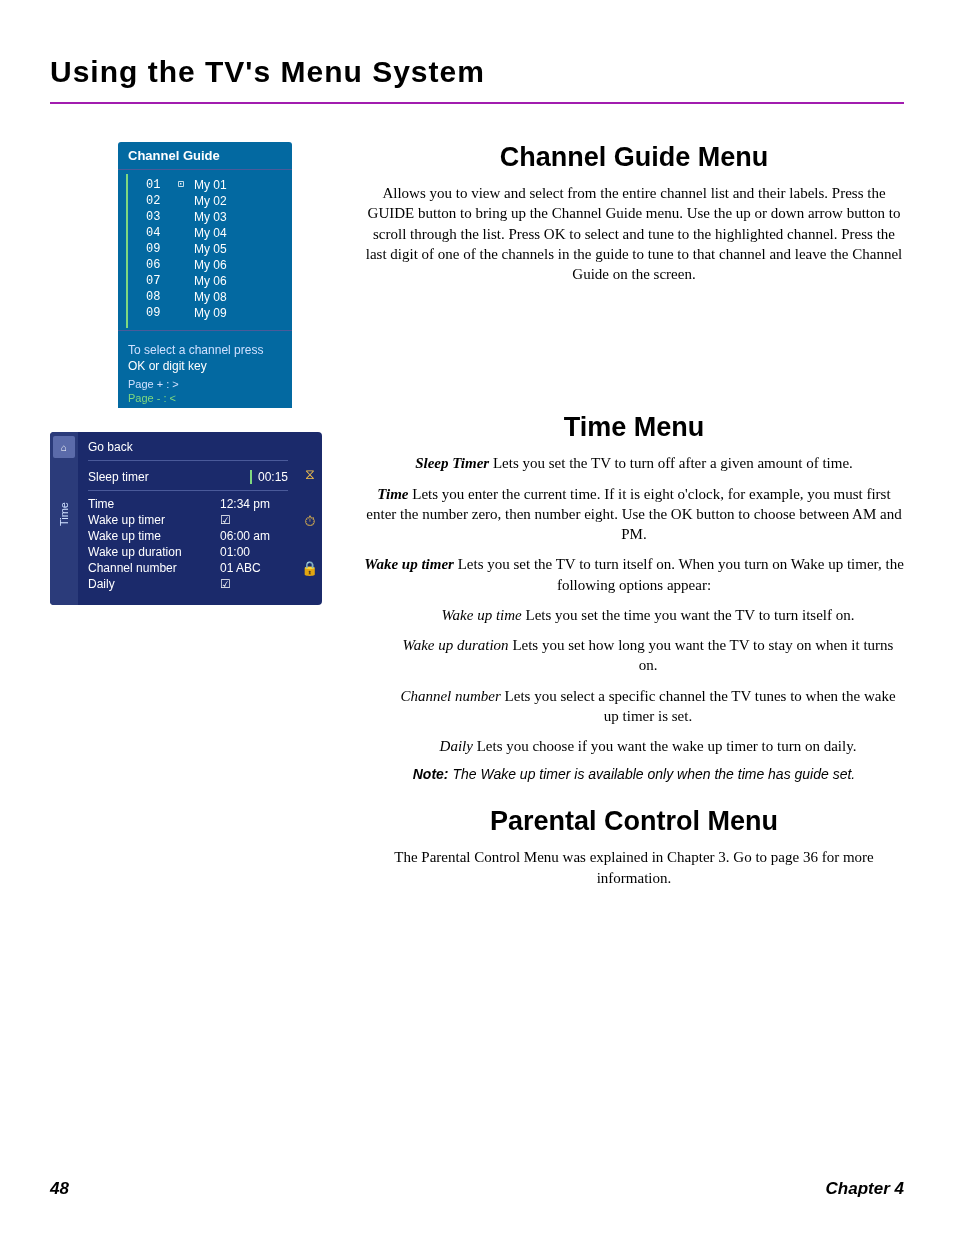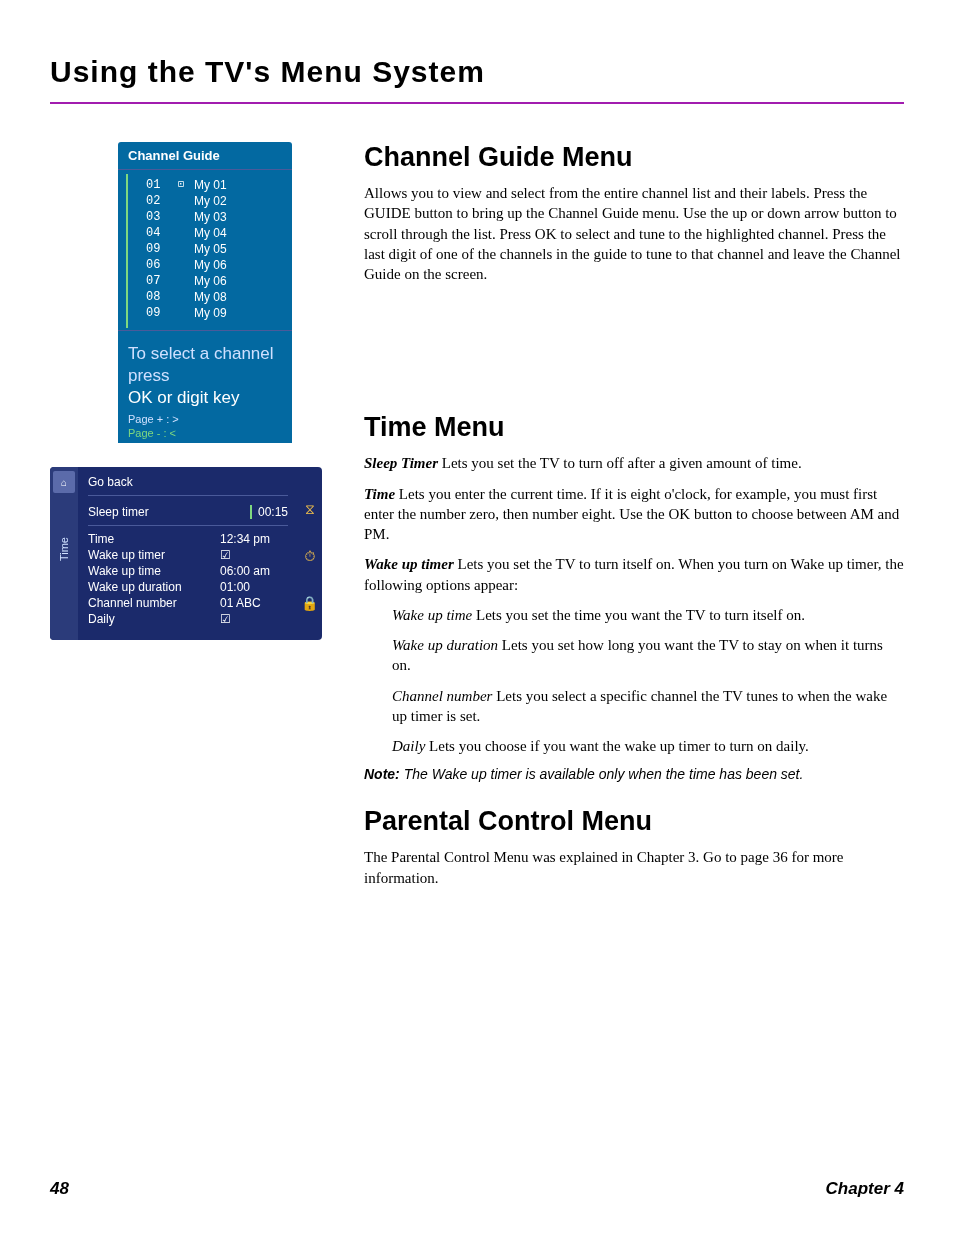--- a/index.html
+++ b/index.html
@@ -25,20 +25,21 @@
   .two-col {
     display: flex;
     gap: 36px;
   }
   .left-col {
     width: 278px;
     flex-shrink: 0;
   }
   .right-col {
     flex: 1;
+    text-align: center;
   }
   
   .ch-box {
     background: #0369a1;
     color: #fff;
     width: 174px;
     margin-left: 68px;
     font-family: Arial, sans-serif;
     font-size: 12px;
     border-radius: 3px 3px 0 0;
@@ -58,21 +59,21 @@
     font-family: "Courier New", monospace;
     font-size: 12px;
     border-left: 2px solid #7fd87f;
     margin-left: 8px;
   }
   .ch-num { font-family: "Courier New", monospace; }
   .ch-icon { font-size: 10px; }
   .ch-name { font-family: Arial, sans-serif; }
   .ch-help {
     padding: 8px 10px 4px;
-    font-size: 17px;
+    font-size: 12px;
     line-height: 1.3;
     color: #cfe0ff;
   }
   .ch-help .white { color: #fff; }
   .ch-more { padding: 0 10px 2px; font-size: 11px; color: #cfe0ff; }
   .ch-more-2 { padding: 0 10px 4px; font-size: 11px; color: #7fd87f; }
 
   
   .time-box {
     background: #1b2a6b;
@@ -261,21 +262,21 @@
     <p class="para"><span class="term">Wake up timer</span><span>   Lets you set the TV to turn itself on. When you turn on Wake up timer, the following options appear:</span></p>
 
     <p class="para indent"><span class="sub-term">Wake up time</span><span>   Lets you set the time you want the TV to turn itself on.</span></p>
 
     <p class="para indent"><span class="sub-term">Wake up duration</span><span>   Lets you set how long you want the TV to stay on when it turns on.</span></p>
 
     <p class="para indent"><span class="sub-term">Channel number</span><span>   Lets you select a specific channel the TV tunes to when the wake up timer is set.</span></p>
 
     <p class="para indent"><span class="sub-term">Daily</span><span>   Lets you choose if you want the wake up timer to turn on daily.</span></p>
 
-    <p class="note"><b>Note:</b><span> The Wake up timer is available only when the time has been set.</span></p>
+    <p class="note"><b>Note:</b><span> The Wake up timer is available only when the time has guide set.</span></p>
 
     <h2 style="margin-top:24px">Parental Control Menu</h2>
     <p class="para">The Parental Control Menu was explained in Chapter 3. Go to page 36 for more information.</p>
   </div>
 </div>
 
 <div class="footer">
   <span>48</span>
   <span>Chapter 4</span>
 </div>

